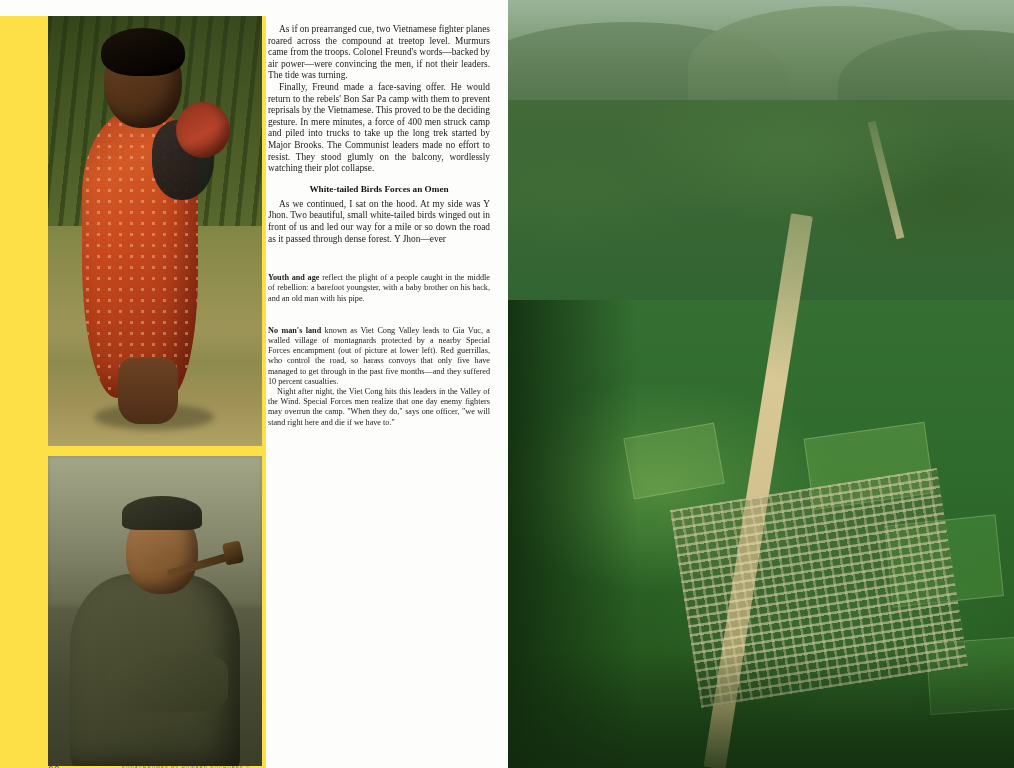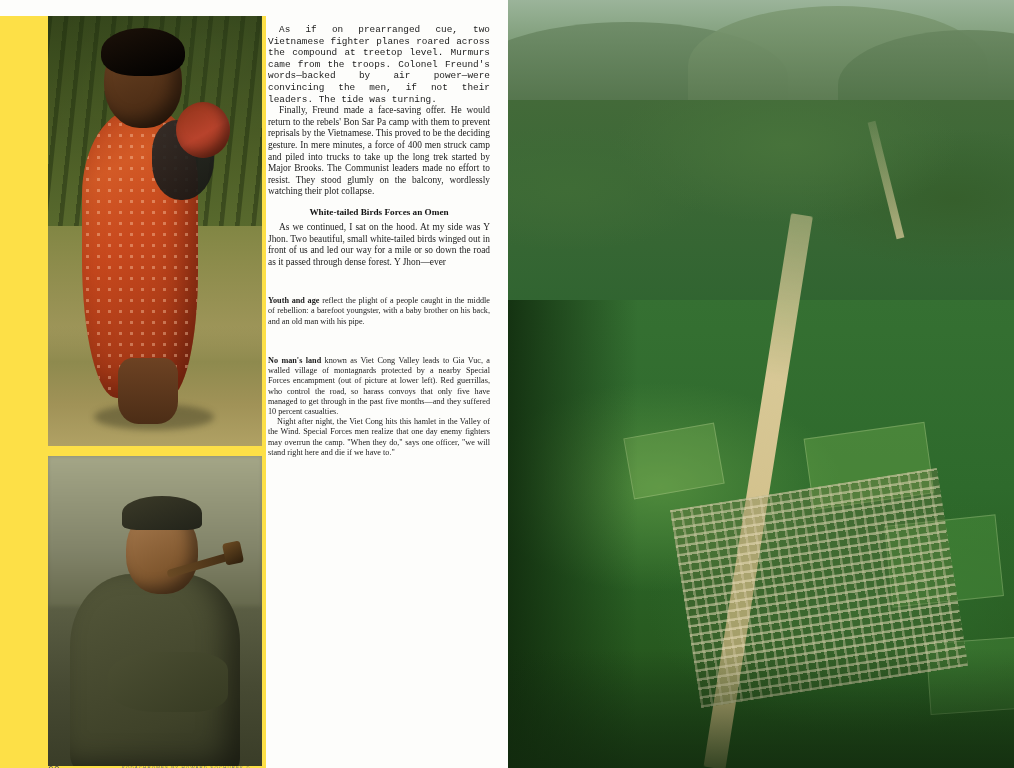--- a/index.html
+++ b/index.html
@@ -69,26 +69,26 @@
 
   .page-number{position:absolute;left:48px;bottom:8px;font-size:10px;color:#555;
     font-family:"Liberation Sans",sans-serif;letter-spacing:.5px;}
   .photo-credit{position:absolute;left:122px;bottom:9px;font-size:4.4px;color:#6b6b6b;
     letter-spacing:1.1px;font-family:"Liberation Sans",sans-serif;text-transform:uppercase;}
 
   
   .text-col{position:absolute;left:268px;top:0;width:222px;height:768px;padding:24px 0 0 0;}
   .text-col p{margin:0;font-size:9.4px;line-height:11.6px;text-align:justify;color:#1a1a1a;
     text-indent:11px;font-family:"Liberation Serif",serif;}
-  .text-col p.first{text-indent:11px;font-family:Liberation Mono, monospace;}
+  .text-col p.first{text-indent:11px;}
   .subhead{margin:9px 0 5px 0;font-size:9.2px;font-weight:bold;text-align:center;color:#111;
     font-family:"Liberation Serif",serif;}
   .caption{margin-top:28px;font-size:8.2px;line-height:10.2px;color:#1a1a1a;text-align:justify;}
   .caption b{font-weight:bold;}
-  .caption.second{margin-top:29px;}
+  .caption.second{margin-top:22px;}
   .caption p{font-size:8.2px;line-height:10.2px;text-indent:0;margin:0;}
   .caption p.ind{text-indent:9px;}
 
   
   .right-photo{position:absolute;left:508px;top:0;width:506px;height:768px;overflow:hidden;
     background:linear-gradient(180deg,#5d7a55 0%,#4d6e45 8%,#3f6b36 20%,#336b2d 34%,#2f7030 50%,#2d6e2e 66%,#2a6529 82%,#27501f 100%);}
   .sky-hills{position:absolute;left:0;top:0;width:100%;height:150px;
     background:linear-gradient(180deg,#9bb49a 0%,#7d9c77 30%,#5e7e55 62%,#4a6d41 100%);}
   .ridge{position:absolute;border-radius:50% 50% 0 0;opacity:.9;}
   .r1{left:-40px;top:22px;width:320px;height:110px;background:linear-gradient(180deg,#6d8a66,#4c6d44);}
@@ -168,21 +168,21 @@
     <div class="subhead">White-tailed Birds Forces an Omen</div>
 
     <p>As we continued, I sat on the hood. At my side was Y Jhon. Two beautiful, small white-tailed birds winged out in front of us and led our way for a mile or so down the road as it passed through dense forest. Y Jhon—ever</p>
 
     <div class="caption">
       <b>Youth and age</b><span> reflect the plight of a people caught in the middle of rebellion: a barefoot youngster, with a baby brother on his back, and an old man with his pipe.</span>
     </div>
 
     <div class="caption second">
       <b>No man's land</b><span> known as Viet Cong Valley leads to Gia Vuc, a walled village of montagnards protected by a nearby Special Forces encampment (out of picture at lower left). Red guerrillas, who control the road, so harass convoys that only five have managed to get through in the past five months—and they suffered 10 percent casualties.</span>
-      <p class="ind">Night after night, the Viet Cong hits this hamlet in the Valley of the Wind. Special Forces men realize that one day enemy fighters may overrun the camp. "When they do," says one officer, "we will stand right here and die if we have to."</p>
+      <p class="ind">Night after night, the Viet Cong hits this leaders in the Valley of the Wind. Special Forces men realize that one day enemy fighters may overrun the camp. "When they do," says one officer, "we will stand right here and die if we have to."</p>
     </div>
   </div>
 
   <div class="right-photo">
     <div class="sky-hills"></div>
     <div class="ridge r1"></div>
     <div class="ridge r2"></div>
     <div class="ridge r3"></div>
     <div class="midhills"></div>
     <div class="valley"></div>

